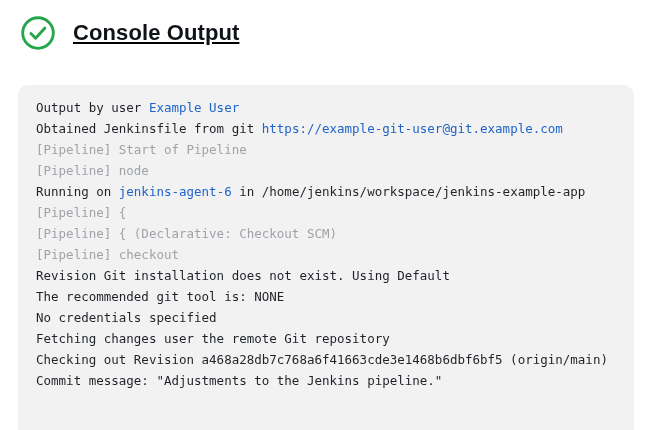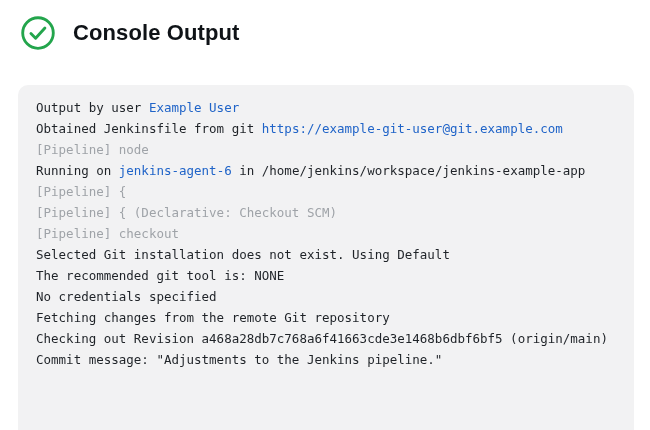--- a/index.html
+++ b/index.html
@@ -7,20 +7,21 @@
     width: 650px;
     height: 430px;
     overflow: hidden;
     background: #ffffff;
     font-family: "Liberation Sans", sans-serif;
   }
   .page {
     position: relative;
     width: 650px;
     height: 354px;
+    text-decoration: underline;
   }
   .header {
     display: flex;
     align-items: center;
     gap: 17px;
     padding: 13px 0 0 20px;
     height: 52px;
   }
   .status-icon {
     width: 36px;
@@ -65,27 +66,28 @@
       <circle cx="12" cy="12" r="10.2" stroke="#23a54c" stroke-width="1.9" fill="#ffffff"></circle>
       <path d="M7.3 12.4 L10.4 15.5 L16.6 8.7" stroke="#23a54c" stroke-width="1.9" stroke-linecap="round" stroke-linejoin="round" fill="none"></path>
     </svg>
     <h1 class="page-title">Console Output</h1>
   </div>
 
   <div class="console-panel">
     <div id="console-lines">
         <div class="console-line"><span class="seg-text">Output by user </span><a class="seg-link">Example User</a></div>
         <div class="console-line"><span class="seg-text">Obtained Jenkinsfile from git </span><a class="seg-link">https://example-git-user@git.example.com</a></div>
+        <div class="console-line"><span class="seg-muted">[Pipeline] Start of Pipeline</span></div>
         <div class="console-line"><span class="seg-muted">[Pipeline] node</span></div>
         <div class="console-line"><span class="seg-text">Running on </span><a class="seg-link">jenkins-agent-6</a><span class="seg-text"> in /home/jenkins/workspace/jenkins-example-app</span></div>
         <div class="console-line"><span class="seg-muted">[Pipeline] {</span></div>
         <div class="console-line"><span class="seg-muted">[Pipeline] { (Declarative: Checkout SCM)</span></div>
         <div class="console-line"><span class="seg-muted">[Pipeline] checkout</span></div>
-        <div class="console-line"><span class="seg-text">Selected Git installation does not exist. Using Default</span></div>
+        <div class="console-line"><span class="seg-text">Revision Git installation does not exist. Using Default</span></div>
         <div class="console-line"><span class="seg-text">The recommended git tool is: NONE</span></div>
         <div class="console-line"><span class="seg-text">No credentials specified</span></div>
-        <div class="console-line"><span class="seg-text">Fetching changes from the remote Git repository</span></div>
+        <div class="console-line"><span class="seg-text">Fetching changes user the remote Git repository</span></div>
         <div class="console-line"><span class="seg-text">Checking out Revision a468a28db7c768a6f41663cde3e1468b6dbf6bf5 (origin/main)</span></div>
         <div class="console-line"><span class="seg-text">Commit message: "Adjustments to the Jenkins pipeline."</span></div>
       </div>
   </div>
 
 </div>
 
 </body></html>

